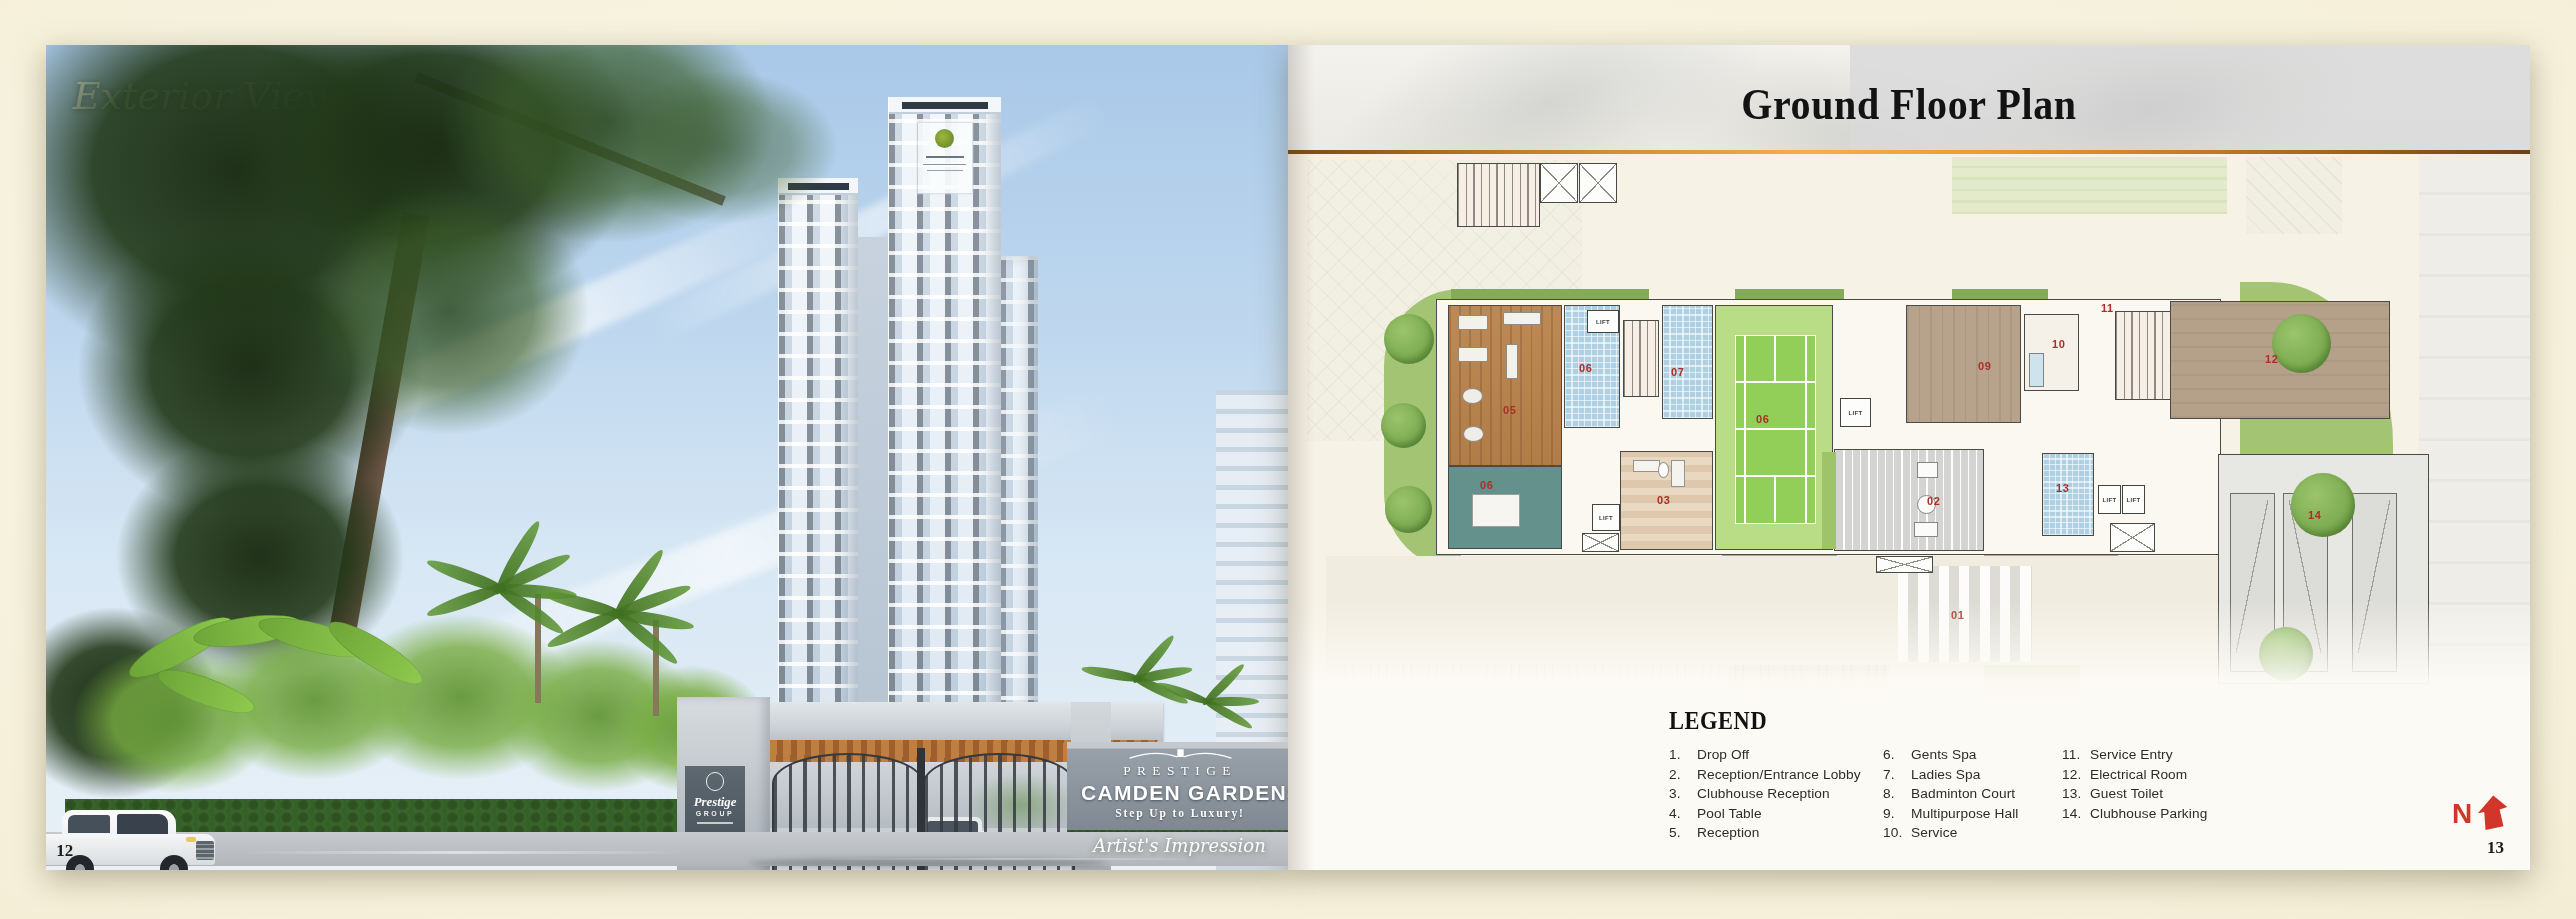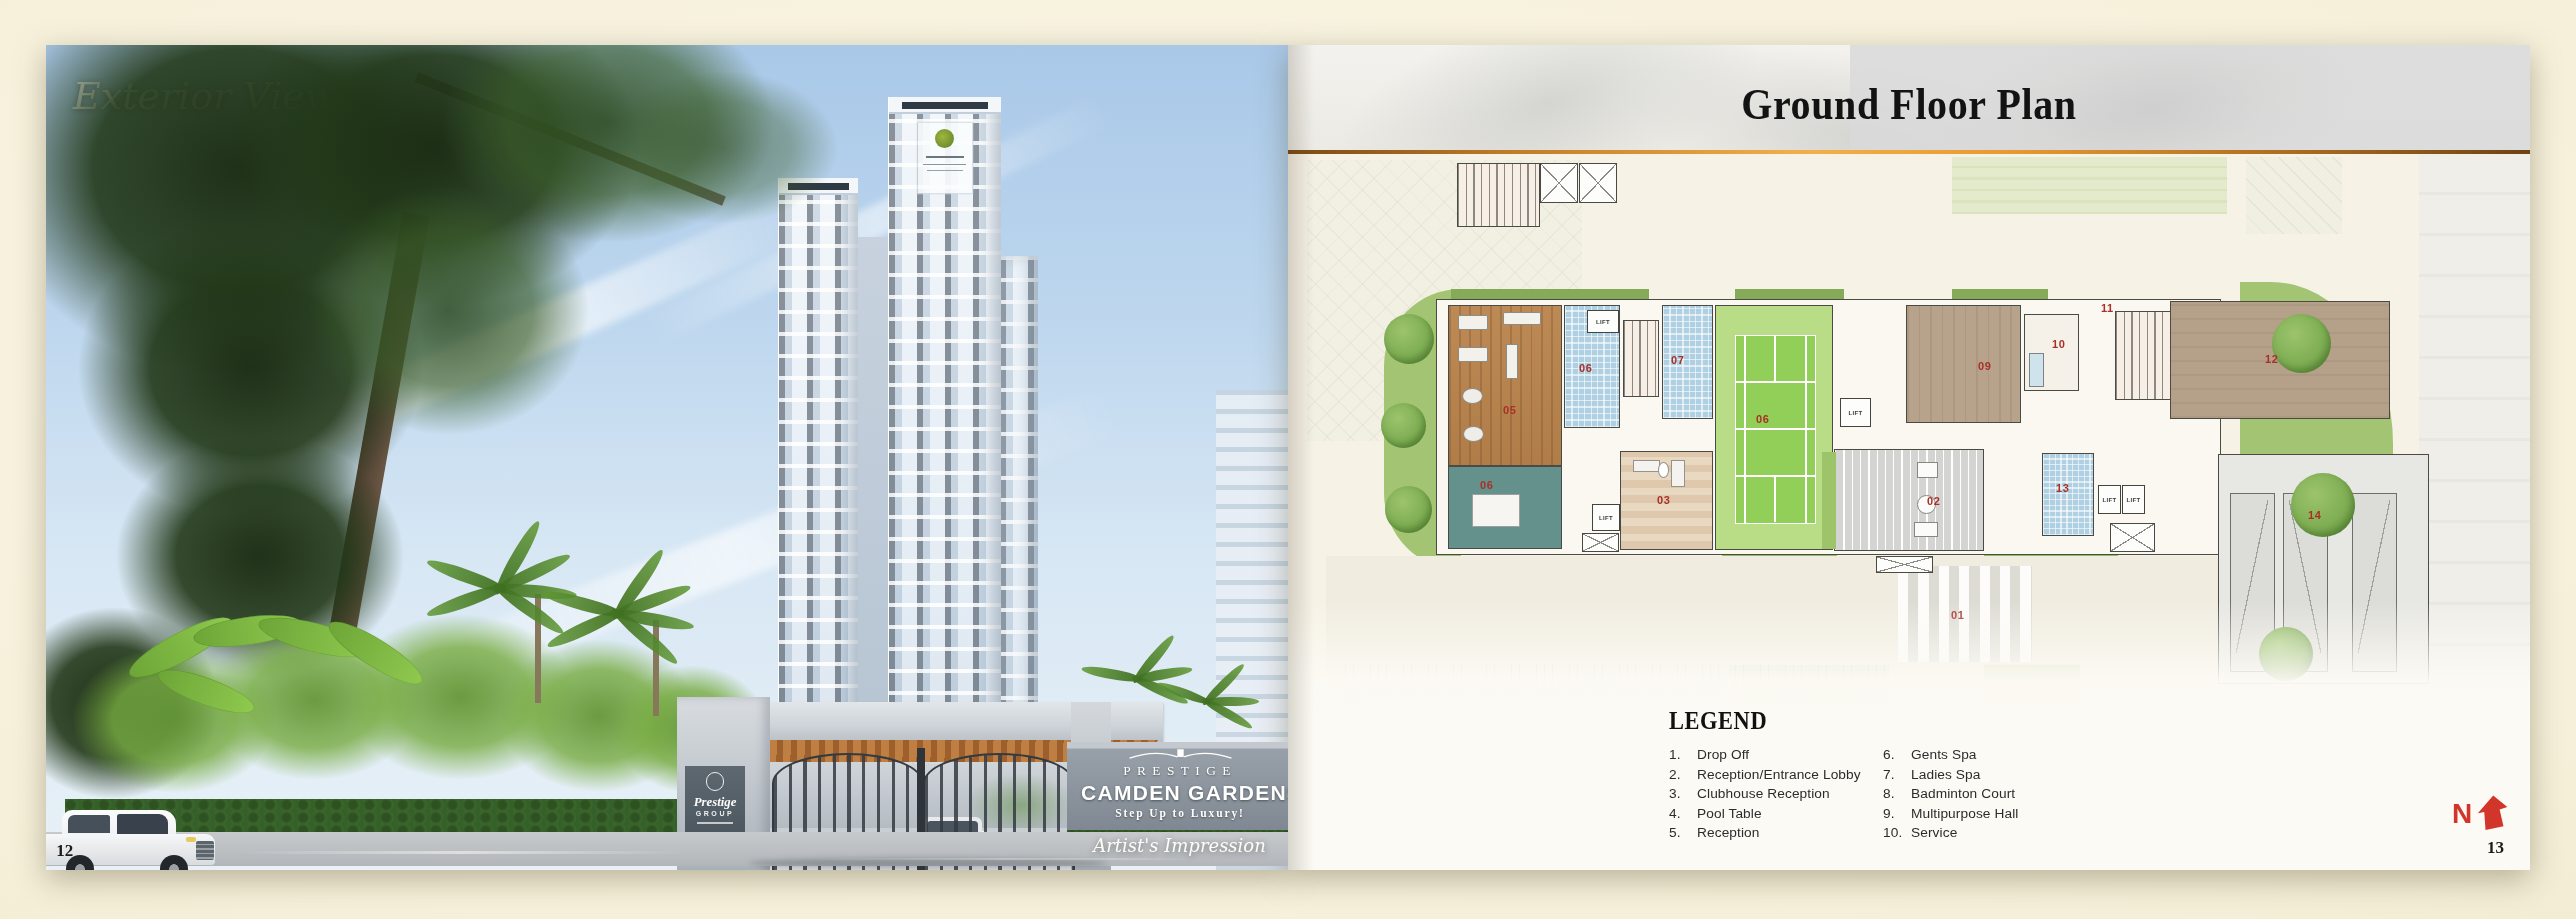--- a/index.html
+++ b/index.html
@@ -346,21 +346,21 @@
       <div class="abs" style="left:696px;top:511px;width:96px;height:45px;background:#cdd9b0;opacity:.8;z-index:6"></div>
       <div class="abs" style="left:57px;top:511px;width:549px;height:46px;opacity:.45;background:repeating-linear-gradient(90deg,rgba(110,110,104,.5) 0 0.6px,transparent 0.6px 8.3px),#efeee8;z-index:6"></div>
       <div class="abs" style="left:626px;top:548px;width:511px;height:38px;opacity:.4;background:repeating-linear-gradient(90deg,rgba(120,120,114,.5) 0 1.3px,transparent 1.3px 56px),#ebebe6;z-index:6"></div>
 
       <span class="rlabel" style="left:663px;top:455px">01</span>
       <span class="rlabel" style="left:639px;top:341px">02</span>
       <span class="rlabel" style="left:369px;top:340px">03</span>
       <span class="rlabel" style="left:192px;top:325px">06</span>
       <span class="rlabel" style="left:215px;top:250px">05</span>
       <span class="rlabel" style="left:291px;top:208px">06</span>
-      <span class="rlabel" style="left:383px;top:200px">07</span>
+      <span class="rlabel" style="left:383px;top:212px">07</span>
       <span class="rlabel" style="left:468px;top:259px">06</span>
       <span class="rlabel" style="left:690px;top:206px">09</span>
       <span class="rlabel" style="left:764px;top:184px">10</span>
       <span class="rlabel" style="left:813px;top:148px">11</span>
       <span class="rlabel" style="left:977px;top:199px">12</span>
       <span class="rlabel" style="left:768px;top:328px">13</span>
       <span class="rlabel" style="left:1020px;top:355px">14</span>
 
       <div class="fadeout" style="top:447px;height:128px"></div>
     </div>
@@ -403,20 +403,38 @@
         </div>
       <div class="li">
           <span class="ln">9.</span>
           <span>Multipurpose Hall</span>
         </div>
       <div class="li">
           <span class="ln">10.</span>
           <span>Service</span>
         </div>
     </div>
+    <div class="legend-col" style="left:774px;top:700px;width:179px">
+      <div class="li">
+          <span class="ln">11.</span>
+          <span>Service Entry</span>
+        </div>
+      <div class="li">
+          <span class="ln">12.</span>
+          <span>Electrical Room</span>
+        </div>
+      <div class="li">
+          <span class="ln">13.</span>
+          <span>Guest Toilet</span>
+        </div>
+      <div class="li">
+          <span class="ln">14.</span>
+          <span>Clubhouse Parking</span>
+        </div>
+    </div>
 
     <div class="abs" style="left:1164px;top:753px;z-index:70">
       <span style="font:700 28px 'Liberation Sans',sans-serif;color:#d2362a">N</span>
       <svg width="41" height="40" viewBox="0 0 64 62" style="position:absolute;left:22px;top:-3.8px">
         <polygon points="30,2 52,20 40,24 46,50 18,56 16,28 6,30" fill="#d2362a"></polygon>
       </svg>
     </div>
     <div class="pagenum" style="left:1199px;top:793px">13</div>
   </section>
 

